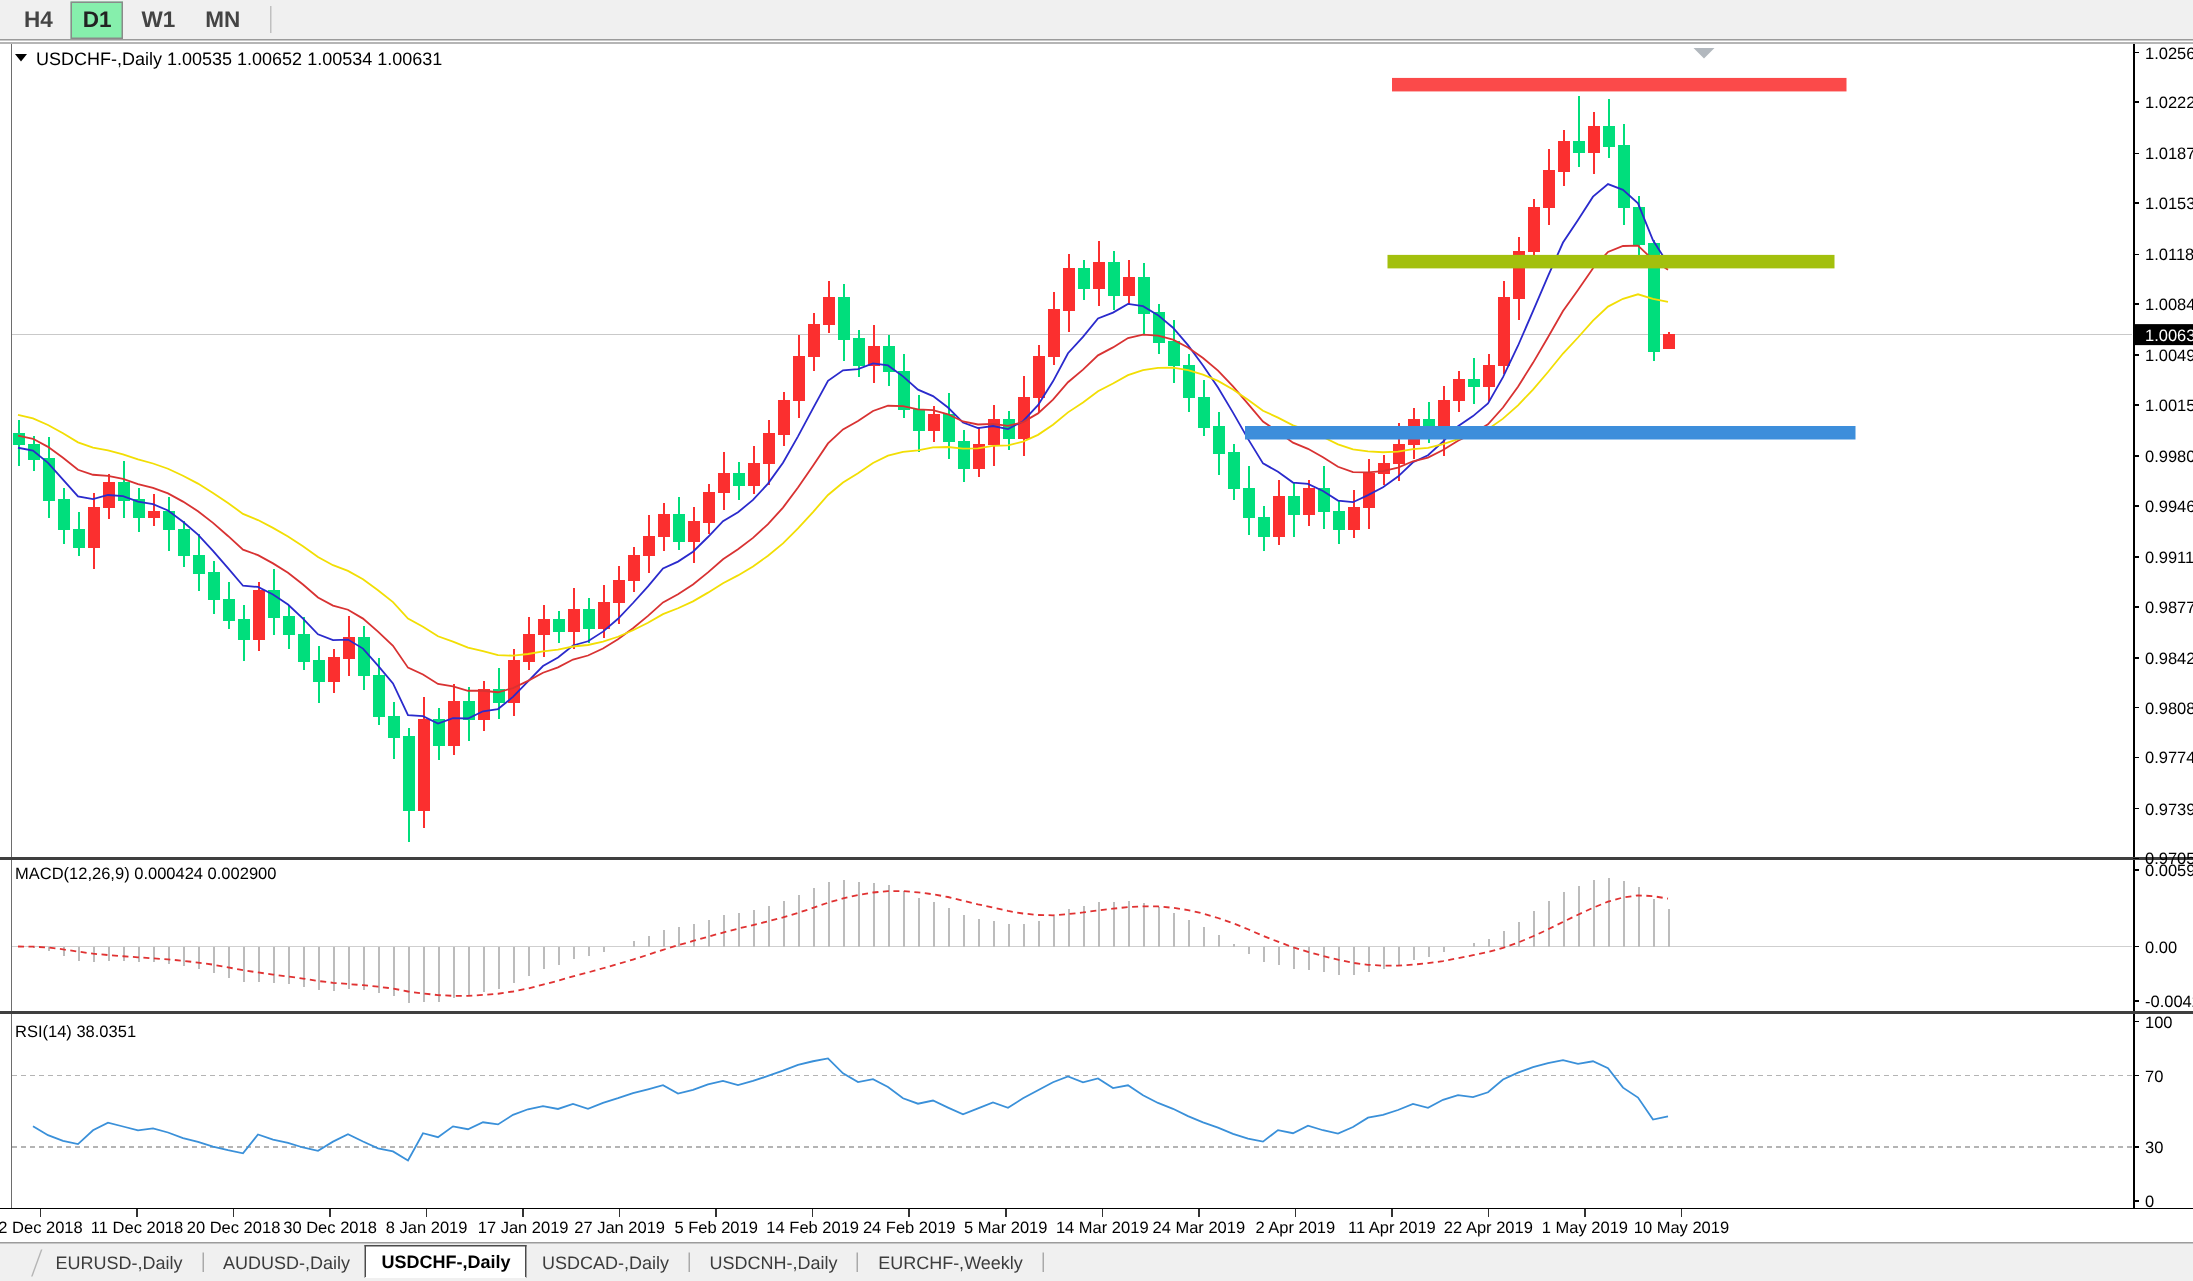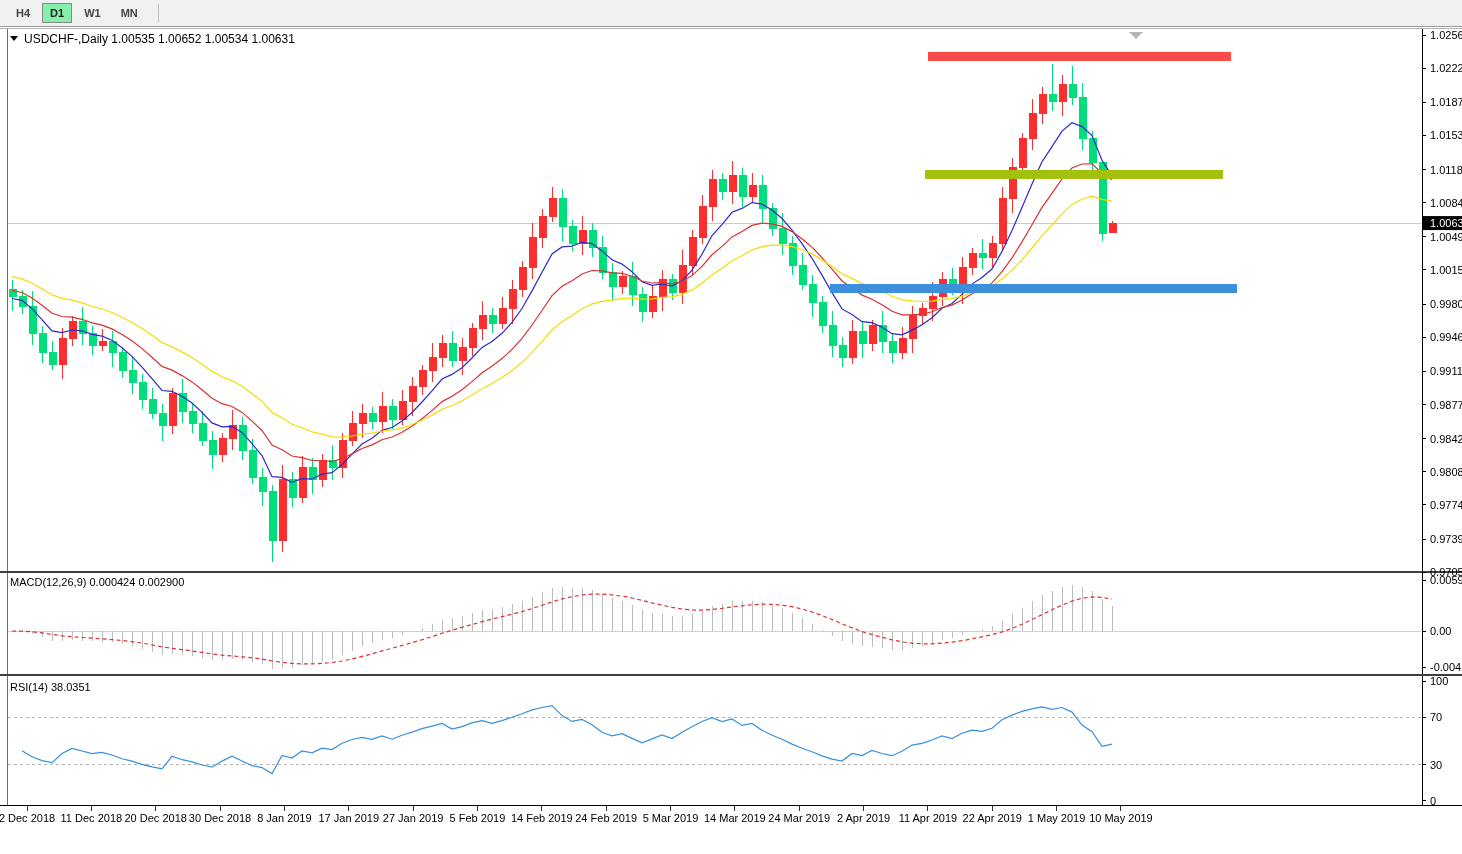--- a/index.html
+++ b/index.html
@@ -1,21 +1,21 @@
 <!DOCTYPE html>
 <html><head>
 <meta charset="utf-8">
 <style>
   html,body{margin:0;padding:0;background:#e8e8e8;}
   body{width:1462px;height:854px;overflow:hidden;font-family:"Liberation Sans",sans-serif;position:relative;}
   #root{position:absolute;inset:0;background:#fff;}
   
   #toolbar{position:absolute;left:0;top:0;width:1462px;height:27px;background:#f0f0f0;
     border-bottom:1px solid #9b9b9b;display:flex;align-items:center;padding-left:8px;box-sizing:border-box;}
-  .tf-btn{font-size:11px;font-weight:bold;color:#444;padding:3px 7px;margin-right:4px;border:1px solid transparent;cursor:default;}
+  .tf-btn{font-size:15px;font-weight:bold;color:#444;padding:3px 7px;margin-right:4px;border:1px solid transparent;cursor:default;}
   .tf-btn.active{background:#86efac;border:1px solid #8a8a8a;color:#222;}
   .tb-sep{width:1px;height:18px;background:#c0c0c0;margin:0 8px;}
   
   #chart-wrap{position:absolute;left:0;top:28px;width:1273px;height:800px;background:#fff;}
   svg text{font-family:"Liberation Sans",sans-serif;}
   
   #tabbar{position:absolute;left:0;top:828px;width:1462px;height:26px;background:#f0f0f0;
     border-top:1px solid #9c9c9c;display:flex;align-items:center;padding-left:14px;box-sizing:border-box;font-size:12px;color:#3c3c3c;}
   .tab{padding:3px 10px;white-space:nowrap;cursor:default;}
   .tab.active{background:#fff;border:1px solid #4a4a4a;border-bottom:1px solid #fff;font-weight:bold;color:#000;margin-top:-2px;}
@@ -490,14 +490,27 @@
           <line x1="992.2499999999999" y1="778" x2="992.2499999999999" y2="783" stroke="#333" shape-rendering="crispEdges"></line>
           <text x="992.2499999999999" y="794" text-anchor="middle">22 Apr 2019</text>
           <line x1="1056.6" y1="778" x2="1056.6" y2="783" stroke="#333" shape-rendering="crispEdges"></line>
           <text x="1056.6" y="794" text-anchor="middle">1 May 2019</text>
           <line x1="1120.9499999999998" y1="778" x2="1120.9499999999998" y2="783" stroke="#333" shape-rendering="crispEdges"></line>
           <text x="1120.9499999999998" y="794" text-anchor="middle">10 May 2019</text>
         </g>
       </svg>
   </div>
 
+  <div id="tabbar">
+    <div class="tab-edge"></div>
+    <div class="tab">EURUSD-,Daily</div>
+    <div class="tab-sep"></div>
+    <div class="tab">AUDUSD-,Daily</div>
+    <div class="tab active">USDCHF-,Daily</div>
+    <div class="tab">USDCAD-,Daily</div>
+    <div class="tab-sep"></div>
+    <div class="tab">USDCNH-,Daily</div>
+    <div class="tab-sep"></div>
+    <div class="tab">EURCHF-,Weekly</div>
+    <div class="tab-sep"></div>
+  </div>
 
 </div>
 
 </body></html>

